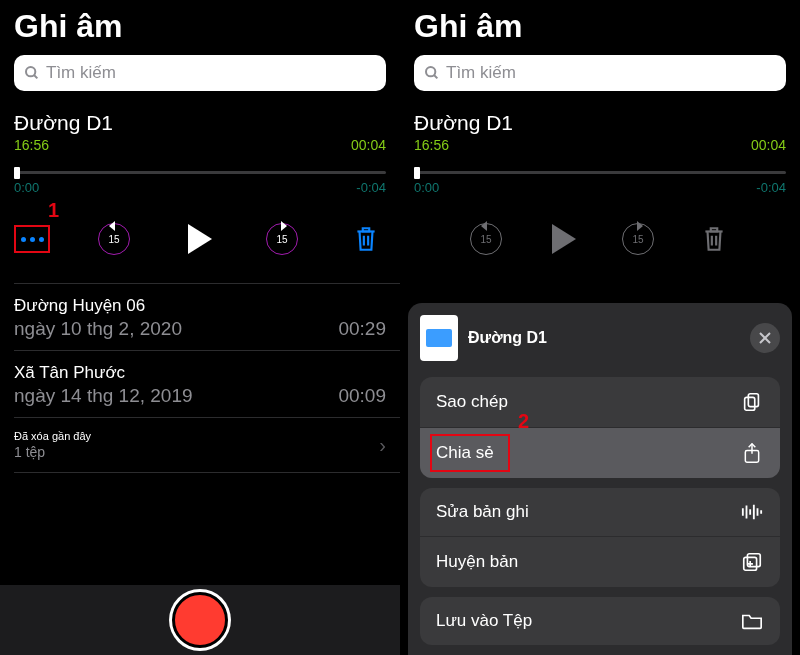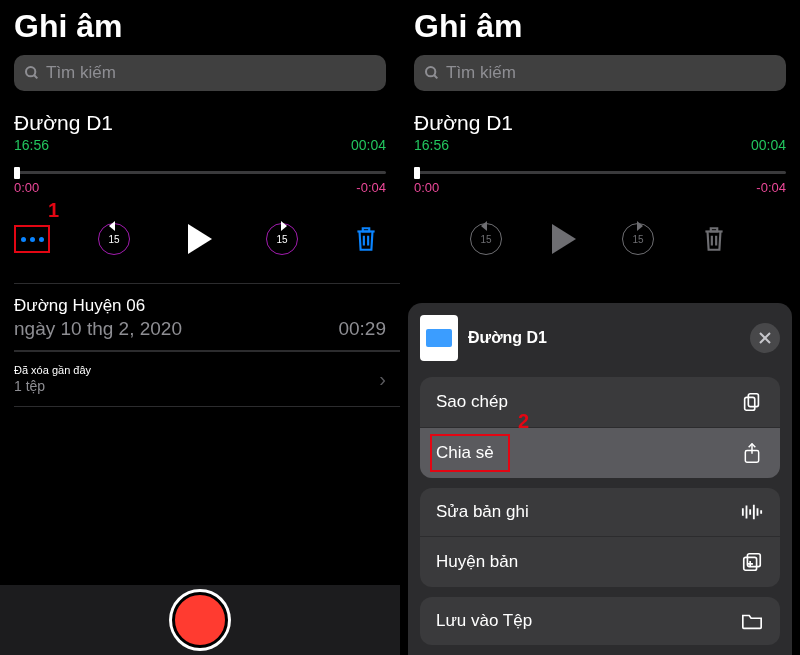--- a/index.html
+++ b/index.html
@@ -21,47 +21,47 @@
     display: flex;
     flex-direction: column;
   }
   .title {
     font-size: 32px;
     font-weight: 700;
     margin-top: 8px;
     margin-bottom: 10px;
   }
   .search-bar {
-    background: #404040;
+    background: #ffffff;
     border-radius: 10px;
     height: 36px;
     display: flex;
     align-items: center;
     padding: 0 10px;
     color: #8e8e93;
     margin-bottom: 20px;
   }
   .search-bar svg { flex-shrink: 0; margin-right: 6px; }
   .search-bar span { font-size: 17px; }
   .recording-title { font-size: 21px; font-weight: 400; margin-bottom: 2px; }
   .time-row {
     display: flex; justify-content: space-between;
-    font-size: 14px; color: #22c55e; margin-bottom: 18px;
+    font-size: 14px; color: #84cc16; margin-bottom: 18px;
   }
   .track {
     position: relative; height: 3px; background: #3a3a3c;
     border-radius: 2px; margin-bottom: 6px;
   }
   .track-head {
     position: absolute; left: 0; top: -4.5px; width: 6px; height: 12px;
     background: #fff; border-radius: 1px;
   }
   .track-labels {
     display: flex; justify-content: space-between;
-    font-size: 13px; color: #ec4899; margin-bottom: 24px;
+    font-size: 13px; color: #0f766e; margin-bottom: 24px;
   }
   .controls {
     display: flex; align-items: center; justify-content: space-between;
     margin-bottom: 24px;
   }
   .ctrl-btn {
     width: 40px; height: 40px;
     display: flex; align-items: center; justify-content: center;
     position: relative;
   }
@@ -236,20 +236,27 @@
 
   <div class="divider"></div>
   <div class="rec-item">
     <div class="name">Đường Huyện 06</div>
     <div class="meta">
       <span>ngày 10 thg 2, 2020</span>
       <span>00:29</span>
     </div>
   </div>
   <div class="divider"></div>
+  <div class="rec-item">
+    <div class="name">Xã Tân Phước</div>
+    <div class="meta">
+      <span>ngày 14 thg 12, 2019</span>
+      <span>00:09</span>
+    </div>
+  </div>
   <div class="divider"></div>
   <div class="chevron-row">
     <div class="left">
       <div class="t1">Đã xóa gần đây</div>
       <div class="t2">1 tệp</div>
     </div>
     <div class="chevron">›</div>
   </div>
   <div class="divider"></div>
 

